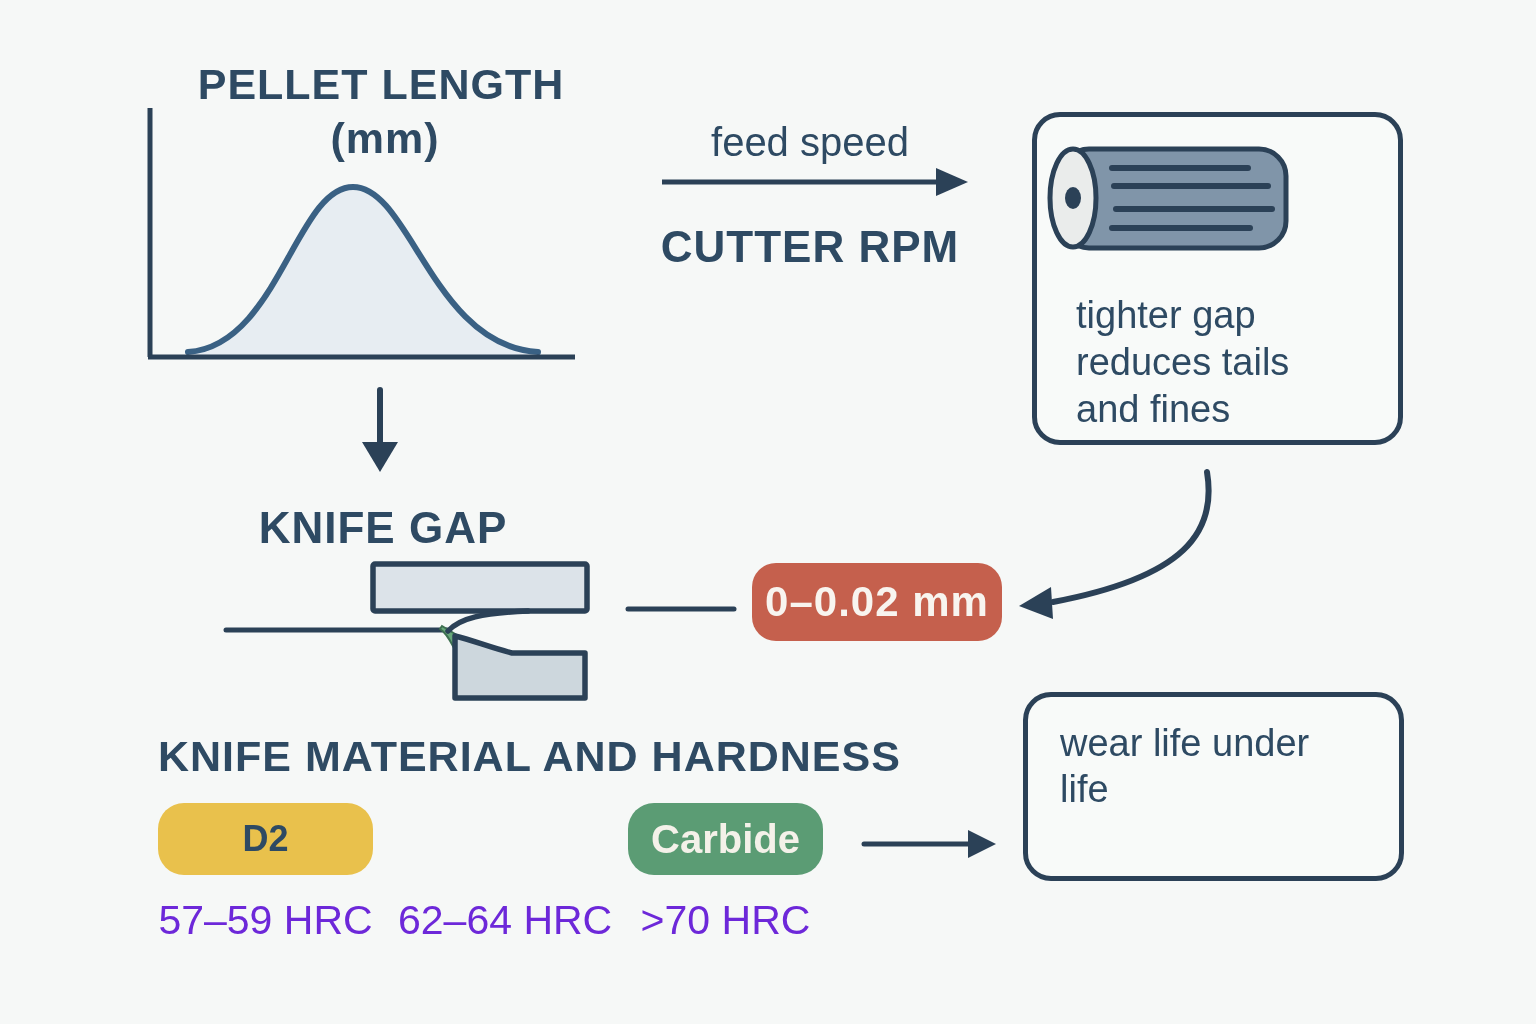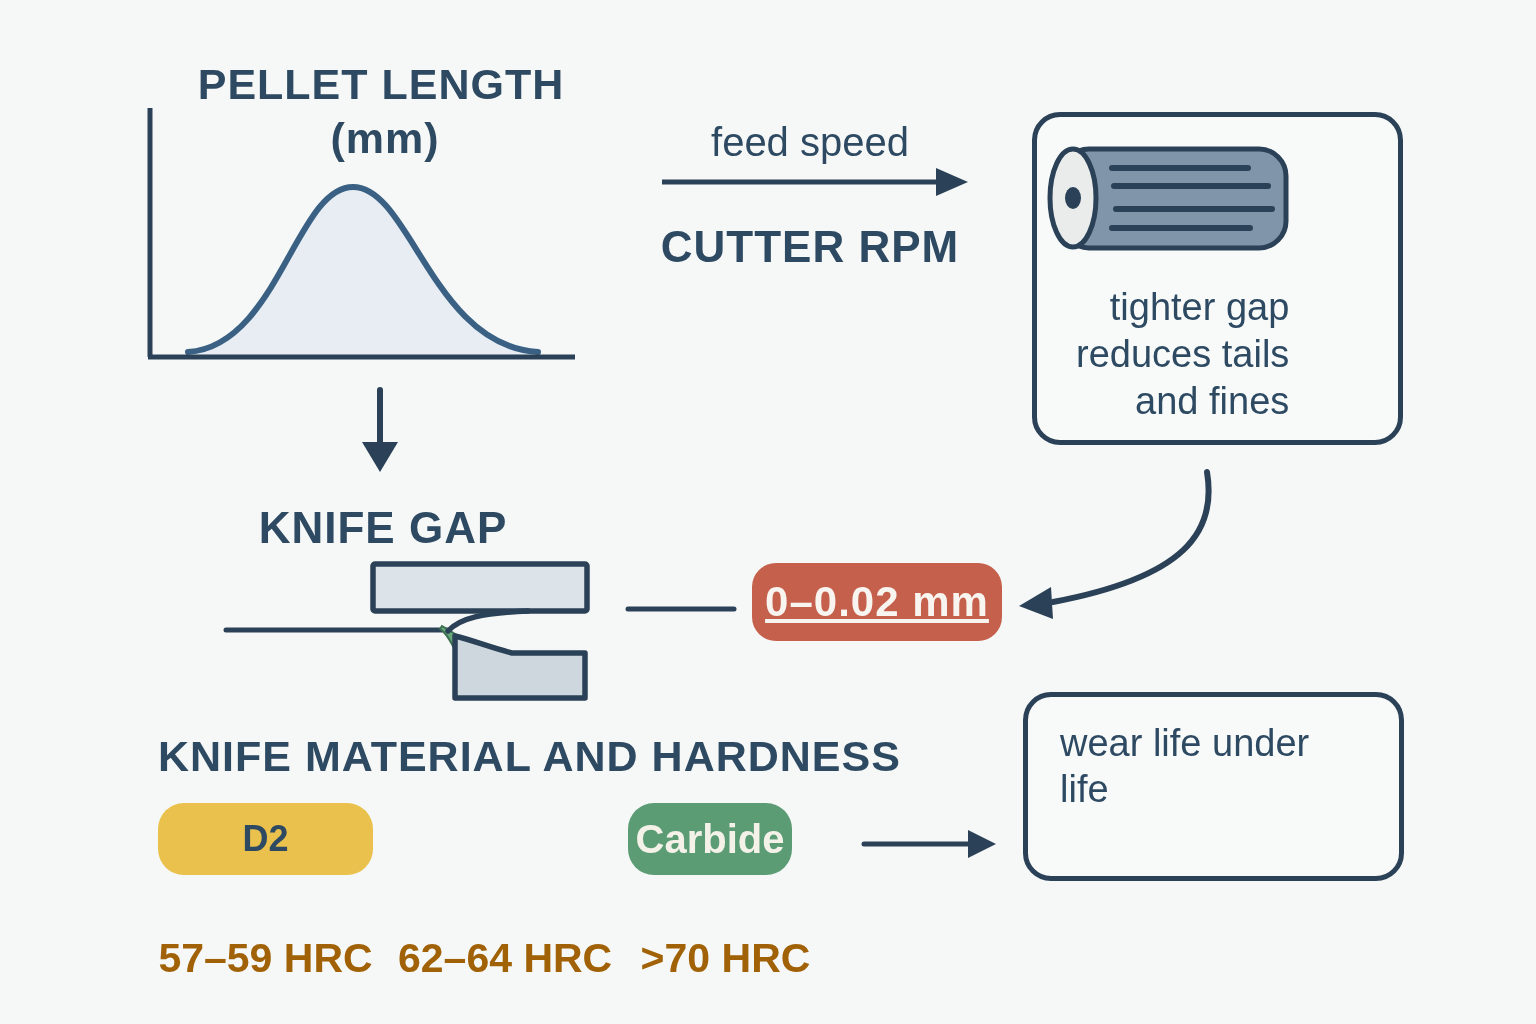--- a/index.html
+++ b/index.html
@@ -11,21 +11,21 @@
   .abs{position:absolute;}
   .center{text-align:center;}
   .h1{font-weight:700;font-size:43px;letter-spacing:1px;color:#2e4a63;}
   .body-txt{font-weight:400;font-size:38px;line-height:47px;color:#2e4a63;}
   .feed-label{font-weight:400;font-size:40px;color:#2e4a63;}
   .pill{
     border-radius:26px;display:flex;align-items:center;justify-content:center;
     font-weight:700;white-space:nowrap;
   }
   .pill-name{font-size:36px;}
-  .hrc{font-weight:700;font-size:41px;white-space:nowrap;color:#a16207;margin-top:38px;}
+  .hrc{font-weight:400;font-size:41px;white-space:nowrap;color:#6d28d9;}
   .note-box{
     border:5px solid #2b4157;border-radius:28px;box-sizing:border-box;
     background:#f8faf9;
   }
   .value-badge{
     border-radius:24px;display:flex;align-items:center;justify-content:center;
     font-weight:700;font-size:42px;color:#f8f4ef;letter-spacing:1px;white-space:nowrap;
   }
   svg{display:block;overflow:visible;}
 </style>
@@ -54,21 +54,21 @@
   <div class="abs note-box" style="left:1032px;top:112px;width:371px;height:333px;"></div>
   <svg class="abs" style="left:1046px;top:146px;" width="250" height="106" viewBox="0 0 250 106">
     <rect x="16" y="3" width="224" height="99" rx="27" fill="#8095a9" stroke="#2b4157" stroke-width="5"></rect>
     <line x1="66" y1="22" x2="202" y2="22" stroke="#2b4157" stroke-width="6" stroke-linecap="round"></line>
     <line x1="68" y1="40" x2="222" y2="40" stroke="#2b4157" stroke-width="6" stroke-linecap="round"></line>
     <line x1="70" y1="63" x2="226" y2="63" stroke="#2b4157" stroke-width="6" stroke-linecap="round"></line>
     <line x1="66" y1="82" x2="204" y2="82" stroke="#2b4157" stroke-width="6" stroke-linecap="round"></line>
     <ellipse cx="27" cy="52" rx="23" ry="49" fill="#eaeceb" stroke="#2b4157" stroke-width="5"></ellipse>
     <ellipse cx="27" cy="52" rx="8" ry="11" fill="#2b4157"></ellipse>
   </svg>
-  <div class="abs body-txt" style="left:1076px;top:284px;text-align:right;">
+  <div class="abs body-txt" style="left:1076px;top:292px;">
     <div>tighter gap</div>
     <div>reduces tails</div>
     <div>and fines</div>
   </div>
 
   <svg class="abs" style="left:358px;top:388px;" width="44" height="88" viewBox="0 0 44 88">
     <line x1="22" y1="2" x2="22" y2="58" stroke="#2b4157" stroke-width="6" stroke-linecap="round"></line>
     <polygon points="4,54 40,54 22,84" fill="#2b4157"></polygon>
   </svg>
 
@@ -82,31 +82,31 @@
 
     <path d="M 222,71 L 263,96 L 238,100 C 231,88 227,78 220,74 Z" fill="#68a87a" stroke="#3d7050" stroke-width="2"></path>
 
     <path d="M 308,56 C 262,58 240,63 228,76" fill="none" stroke="#2b4157" stroke-width="5.5" stroke-linecap="round"></path>
 
     <path d="M 235,81 C 252,85 272,93 292,98 L 365,98 L 365,143 L 235,143 Z" fill="#cdd7dd" stroke="#2b4157" stroke-width="5.5" stroke-linejoin="round"></path>
 
     <line x1="408" y1="54" x2="514" y2="54" stroke="#2b4157" stroke-width="5" stroke-linecap="round"></line>
   </svg>
 
-  <div class="abs value-badge" style="left: 752px; top: 563px; width: 250px; height: 78px; background-color: rgb(197, 96, 77); text-decoration: underline;">0–0.02 mm</div>
+  <div class="abs value-badge" style="left: 752px; top: 563px; width: 250px; height: 78px; background-color: rgb(197, 96, 77);">0–0.02 mm</div>
 
   <svg class="abs" style="left:1005px;top:462px;" width="230" height="160" viewBox="0 0 230 160">
     <path d="M 202,10 C 212,70 180,115 48,140" fill="none" stroke="#2b4157" stroke-width="6" stroke-linecap="round"></path>
     <polygon points="46,125 14,144 48,157" fill="#2b4157"></polygon>
   </svg>
 
   <div class="abs h1" style="left:158px;top:732px;">KNIFE MATERIAL AND HARDNESS</div>
 
   <div class="abs pill pill-name" style="left: 158px; top: 803px; width: 215px; height: 72px; color: rgb(46, 74, 99); background-color: rgb(233, 193, 76);">D2</div>
-  <div class="abs pill" style="left: 628px; top: 803px; width: 164px; height: 72px; font-size: 40px; color: rgb(244, 241, 233); background-color: rgb(91, 156, 116);">Carbide</div>
+  <div class="abs pill" style="left: 628px; top: 803px; width: 195px; height: 72px; font-size: 40px; color: rgb(244, 241, 233); background-color: rgb(91, 156, 116);">Carbide</div>
 
   <div class="abs hrc center" style="left:158px;top:897px;width:215px;">57–59 HRC</div>
   <div class="abs hrc center" style="left:398px;top:897px;width:207px;">62–64 HRC</div>
   <div class="abs hrc center" style="left:628px;top:897px;width:195px;">&gt;70 HRC</div>
 
   <svg class="abs" style="left:858px;top:826px;" width="142" height="36" viewBox="0 0 142 36">
     <line x1="6" y1="18" x2="112" y2="18" stroke="#2b4157" stroke-width="5" stroke-linecap="round"></line>
     <polygon points="110,4 138,18 110,32" fill="#2b4157"></polygon>
   </svg>
   <div class="abs note-box" style="left:1023px;top:692px;width:381px;height:189px;"></div>

